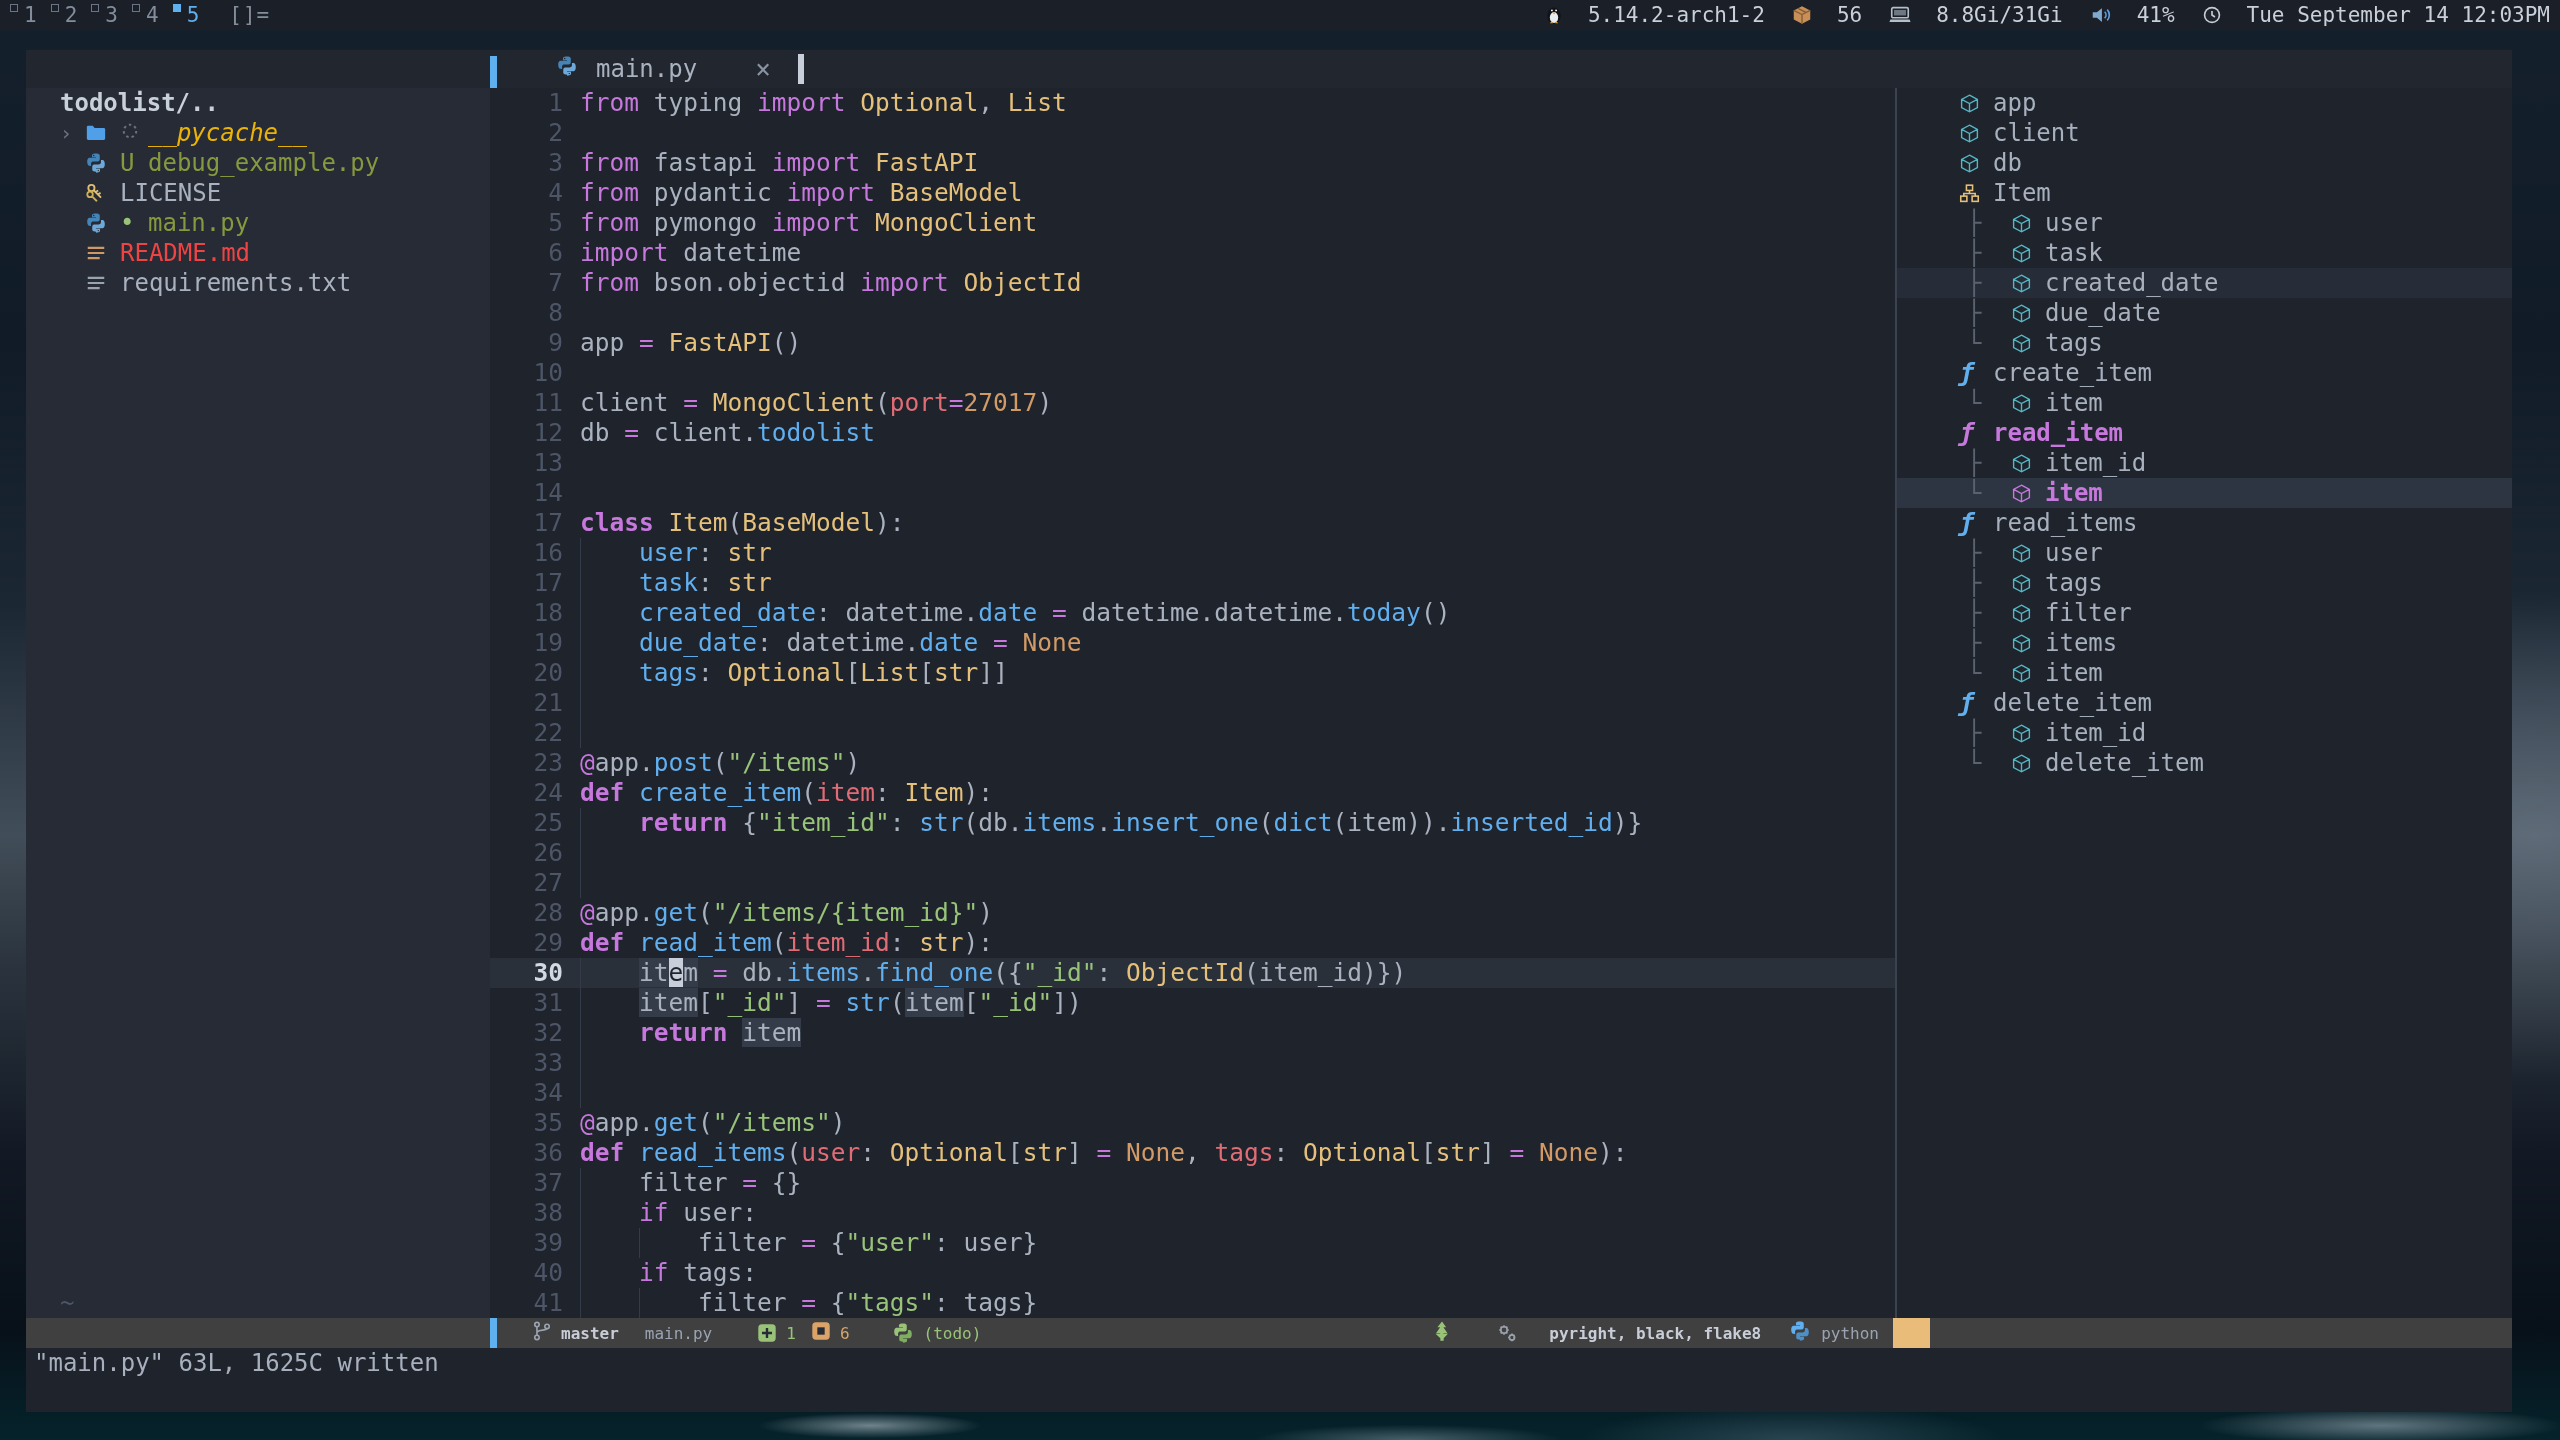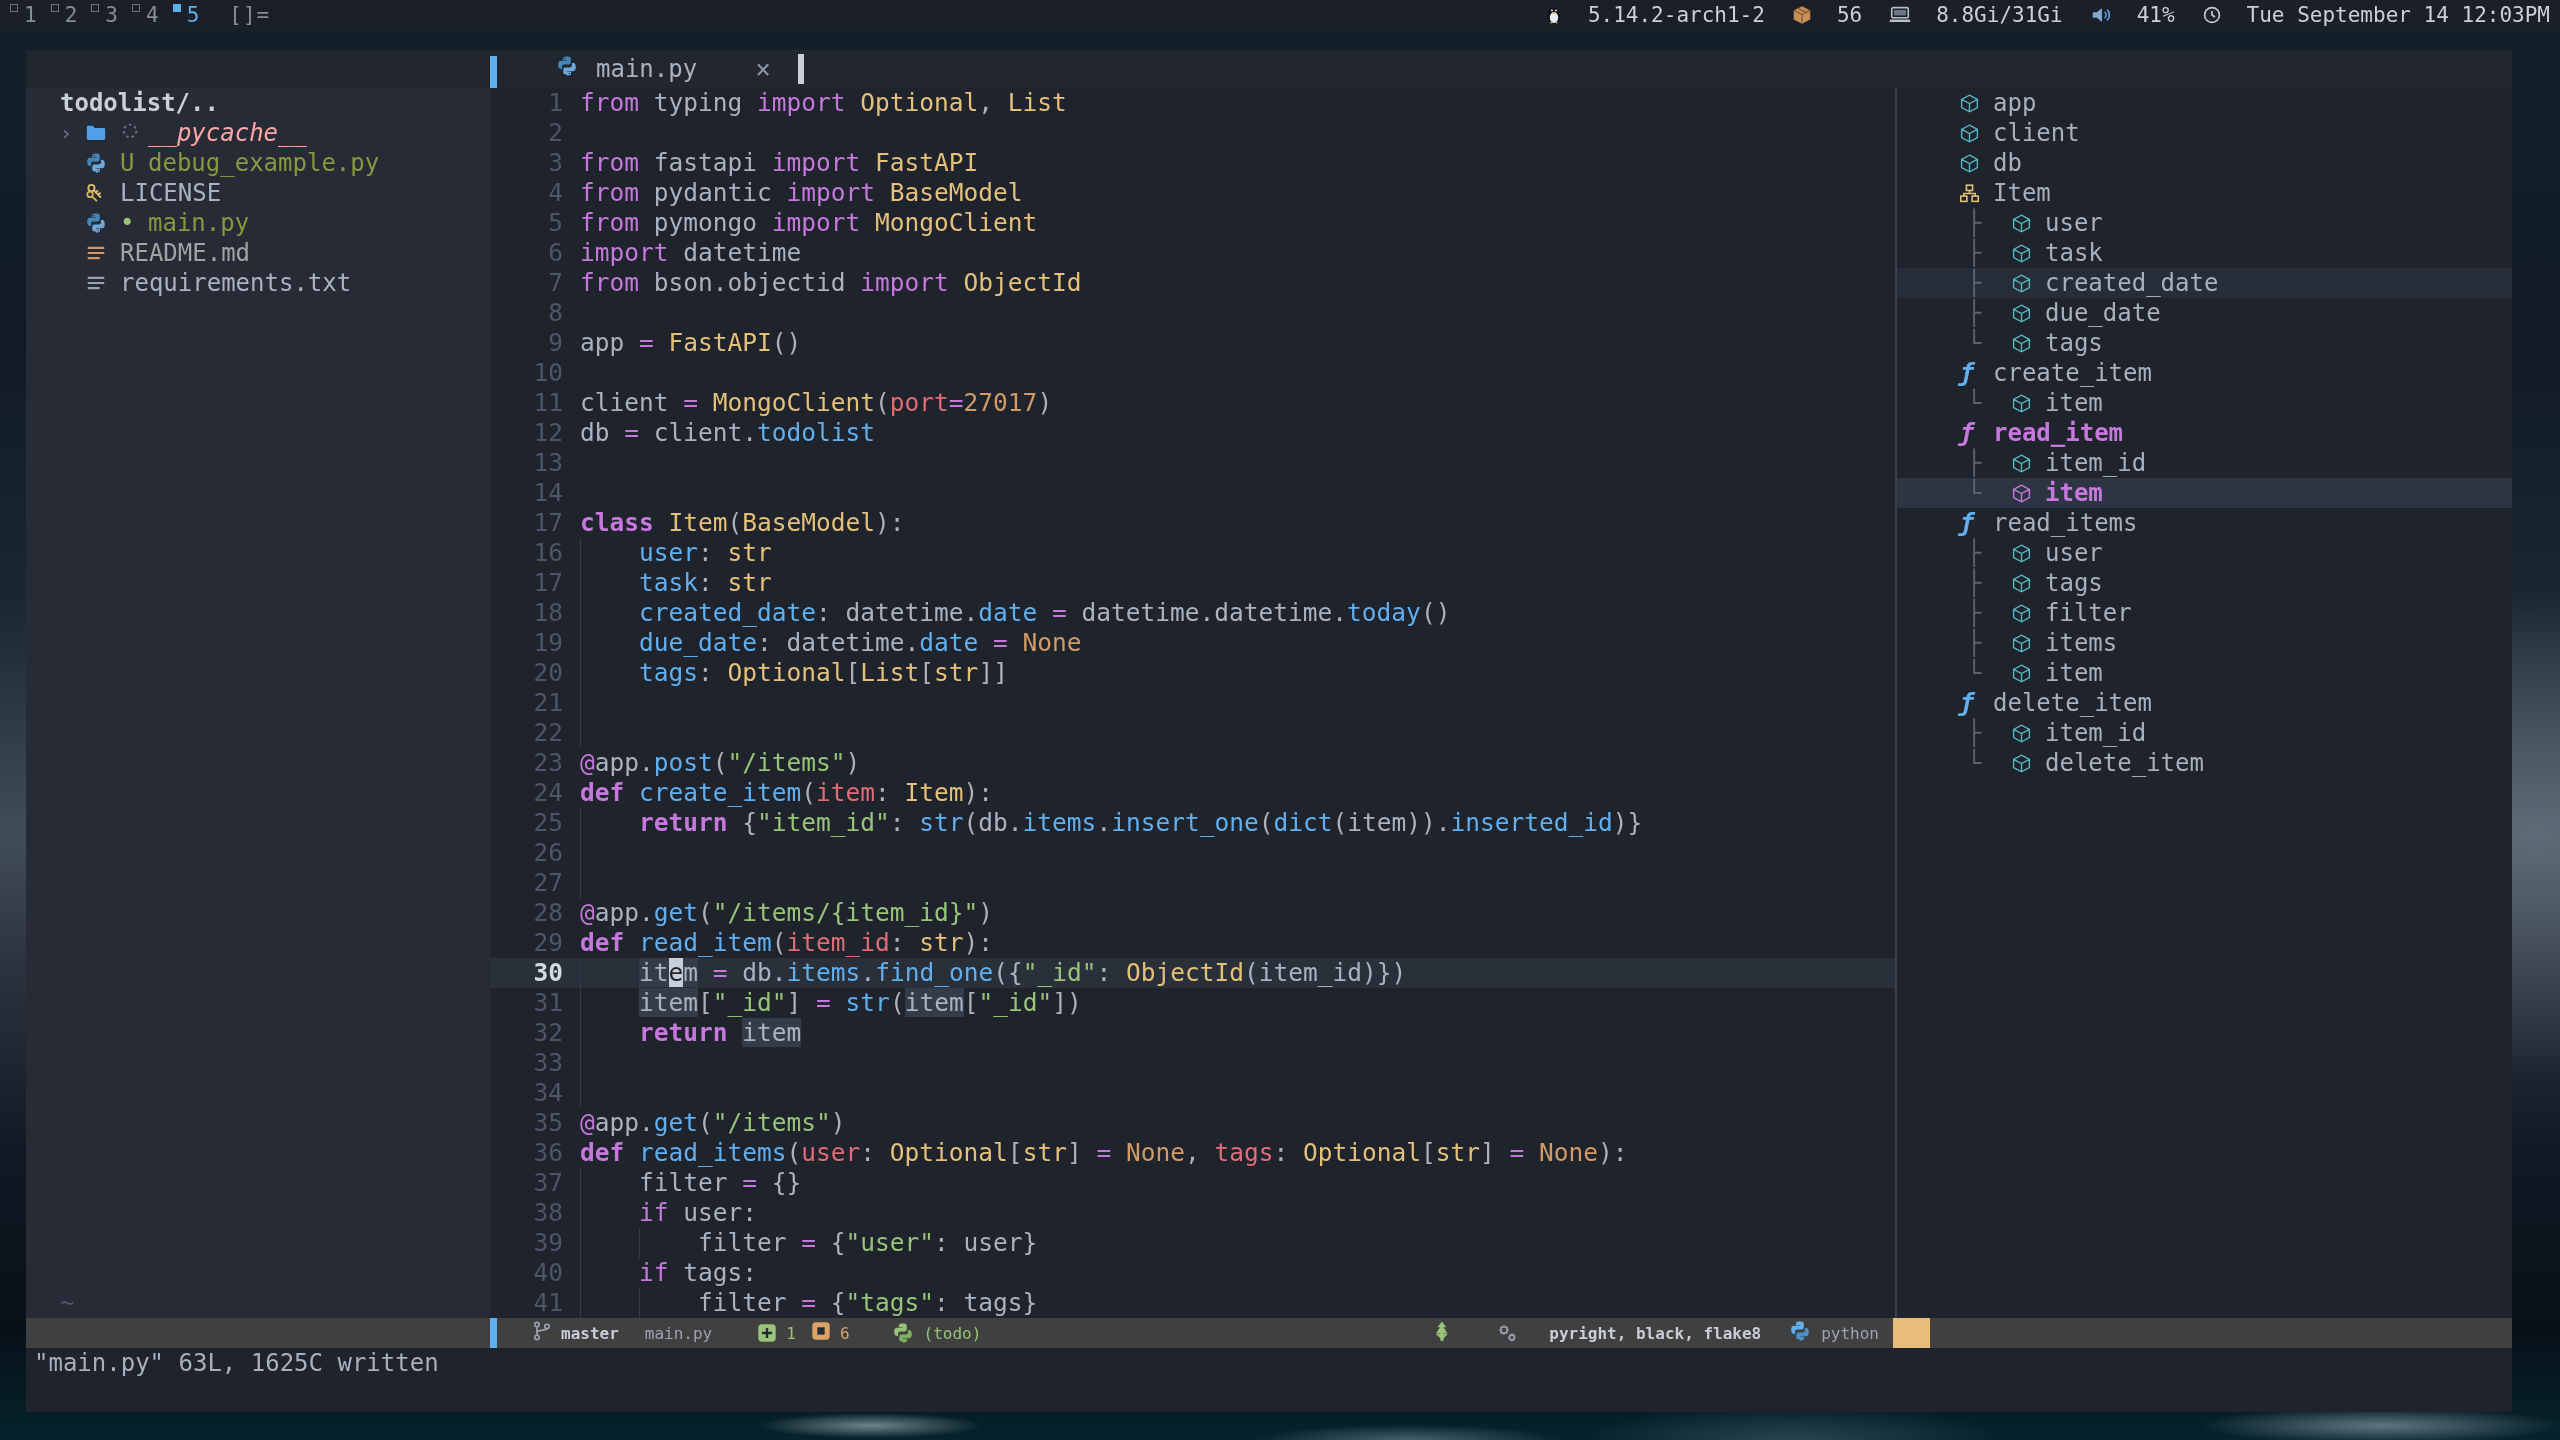--- a/index.html
+++ b/index.html
@@ -35,23 +35,23 @@
   .tab-close{margin-left:58px;color:#8a93a2;font-size:26px;}
   .tab-cursor{position:absolute;left:772px;top:4px;width:6px;height:30px;background:#c8cfda;}
   .main{position:absolute;left:0;top:38px;width:2486px;height:1230px;display:flex;}
   
   .tree{width:464px;height:1230px;background:#262b35;position:relative;font-size:24px;color:#aab2bf;}
   .trow{height:30px;line-height:30px;display:flex;align-items:center;padding-left:34px;white-space:pre;}
   .trow .chev{width:25px;color:#6b7280;font-size:20px;}
   .trow .ticon{width:35px;display:flex;align-items:center;}
   .trow .tstat{width:28px;}
   .t-root{font-weight:bold;color:#c9d0da;}
-  .t-dim{color:#fca5a5;font-style:italic;}
+  .t-dim{color:#eab308;font-style:italic;}
   .t-olive{color:#87993f;}
-  .t-orange{color:#a3a3a3;}
+  .t-orange{color:#ef4444;}
   .t-plain{color:#aab2bf;}
   .s-olive{color:#87993f;}
   .s-green{color:#98c379;}
   .tree-tilde{position:absolute;left:34px;top:1200px;height:30px;line-height:30px;color:#4d5567;}
   
   .codepane{width:1405px;height:1230px;background:#1e232c;font-size:24.5px;}
   .crow{height:30px;line-height:30px;display:flex;white-space:pre;}
   .crow .ln{width:73px;text-align:right;color:#4d5567;flex:none;}
   .crow .lc{flex:1;margin-left:17px;position:relative;color:#abb2bf;}
   .crow.cursorline{background:#293039;align-items:center;}

